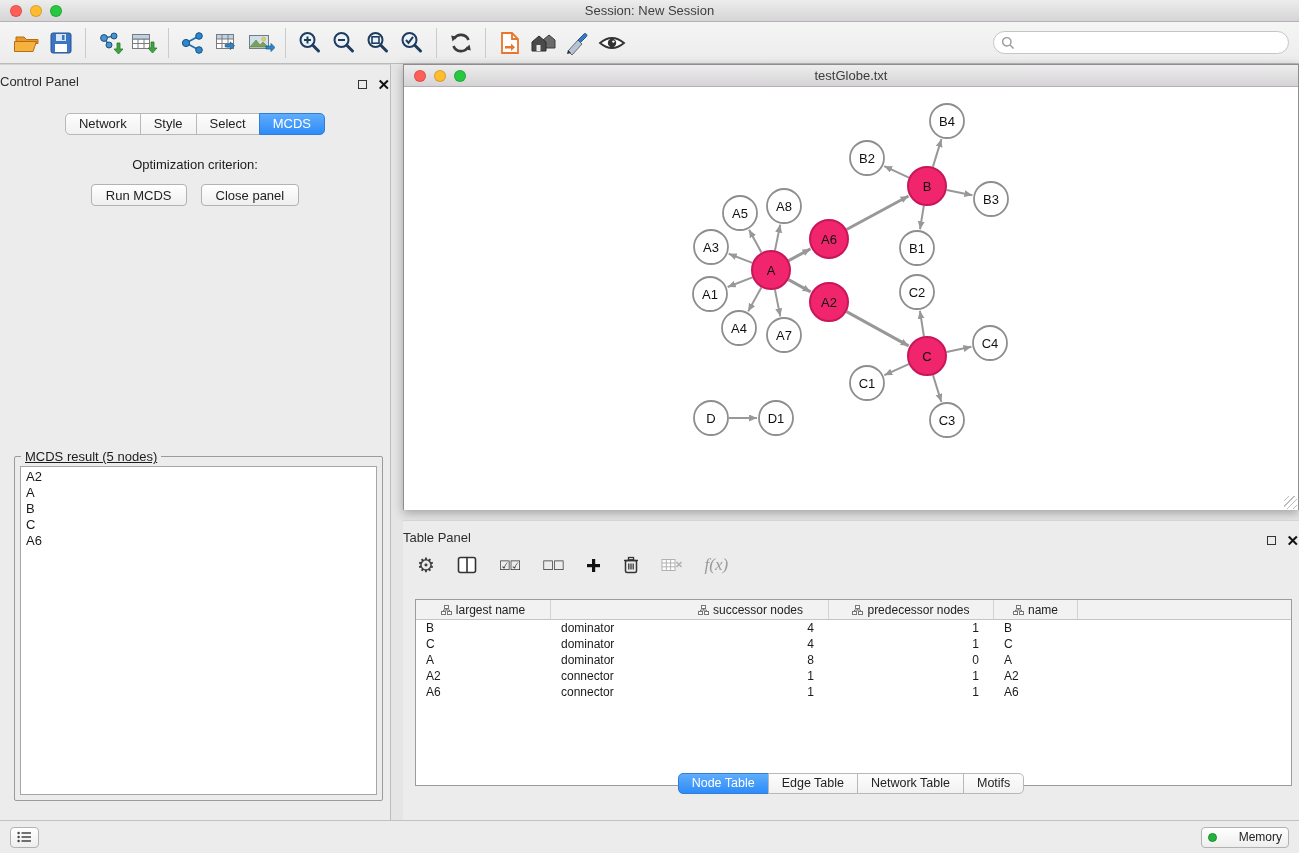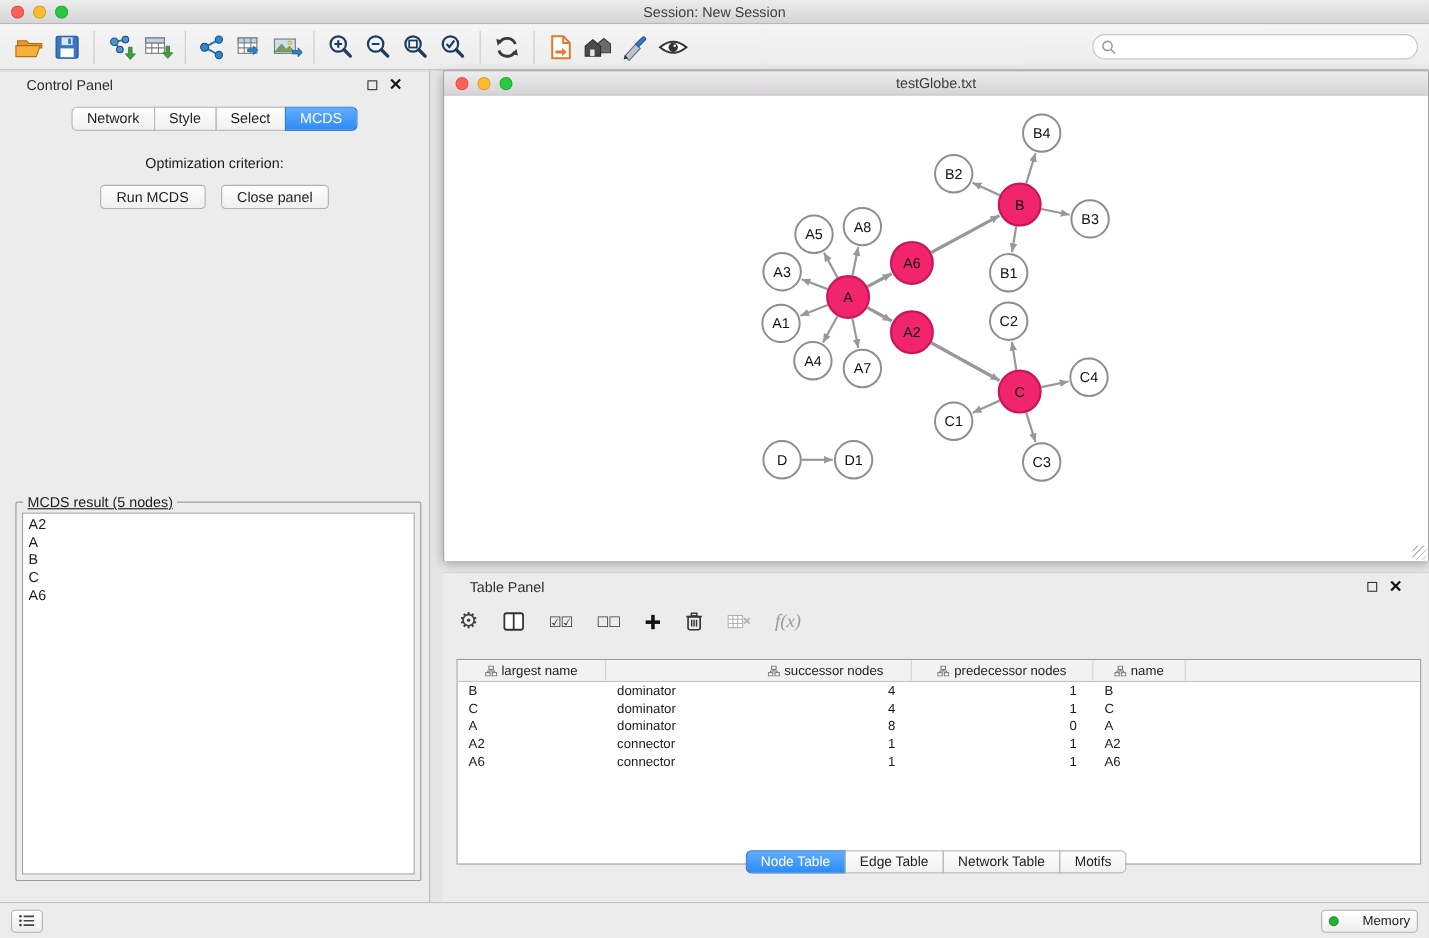--- a/index.html
+++ b/index.html
@@ -33,31 +33,31 @@
   .tb-btn { width:34px; height:32px; display:flex; align-items:center; justify-content:center; border-radius:4px; cursor:default; }
   .tb-sep { width:1px; height:30px; background:#cccbcc; margin:0 7px; }
   .searchbox {
     margin-left:auto; margin-right:10px; width:296px; height:23px;
     border:1px solid #c6c5c6; border-radius:12px; background:#fff;
     display:flex; align-items:center; padding-left:7px;
   }
   .searchbox input { border:none; outline:none; flex:1; height:19px; font-size:12px; background:transparent; margin-left:5px; }
 
   
-  .panel-header { height:24px; display:flex; align-items:center; padding:0 24px; font-size:13px; color:#2e2e2e; }
+  .panel-header { height:24px; display:flex; align-items:flex-end; padding:0 0; font-size:13px; color:#2e2e2e; }
   .panel-ctrls { margin-left:auto; display:flex; align-items:center; gap:10px; }
   .win-float { width:9px; height:9px; border:1.5px solid #333; display:inline-block; }
   .win-close { font-size:15px; font-weight:bold; color:#111; line-height:9px; }
 
   
   .control-panel {
     position:absolute; left:0; top:64px; width:391px; height:756px;
     background:#ececec; border-right:1px solid #bdbcbd; border-top:1px solid #d5d4d5;
   }
-  .seg-tabs { display:flex; justify-content:center; margin-top:8px; }
+  .seg-tabs { display:flex; justify-content:center; margin-top:24px; }
   .seg-tab {
     height:22px; line-height:20px; padding:0 13px; font-size:13px;
     background:linear-gradient(#fdfdfd,#f1f1f1); border:1px solid #b9b8b9; margin-left:-1px; color:#222;
   }
   .seg-tab:first-child { border-radius:5px 0 0 5px; margin-left:0; }
   .seg-tab:last-child { border-radius:0 5px 5px 0; }
   .seg-tab.active { background:linear-gradient(#5fadfd,#2e8bf7); border-color:#2f7fd8; color:#fff; }
   .opt-label { text-align:center; margin-top:22px; font-size:13px; }
   .dropdown {
     position:relative; margin:8px auto 0 auto; width:314px; height:23px;

